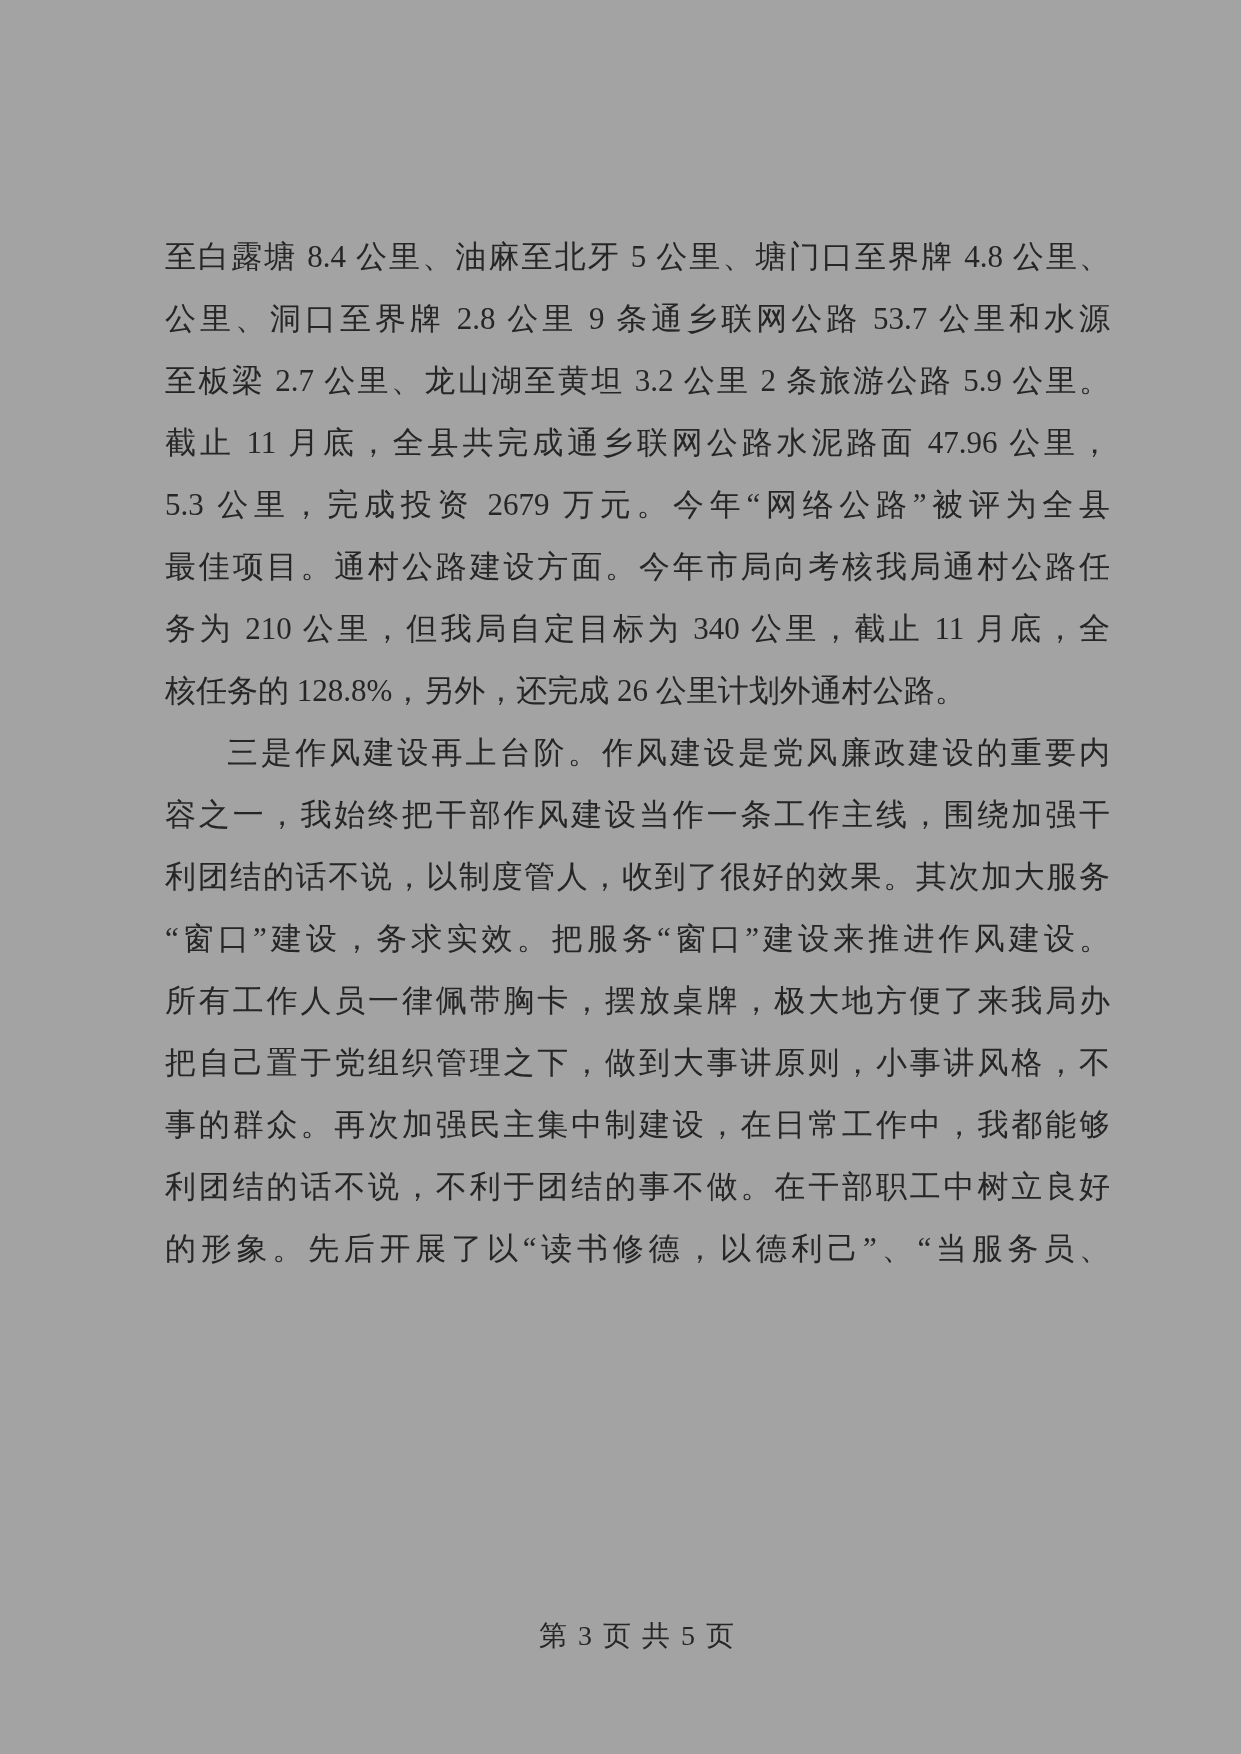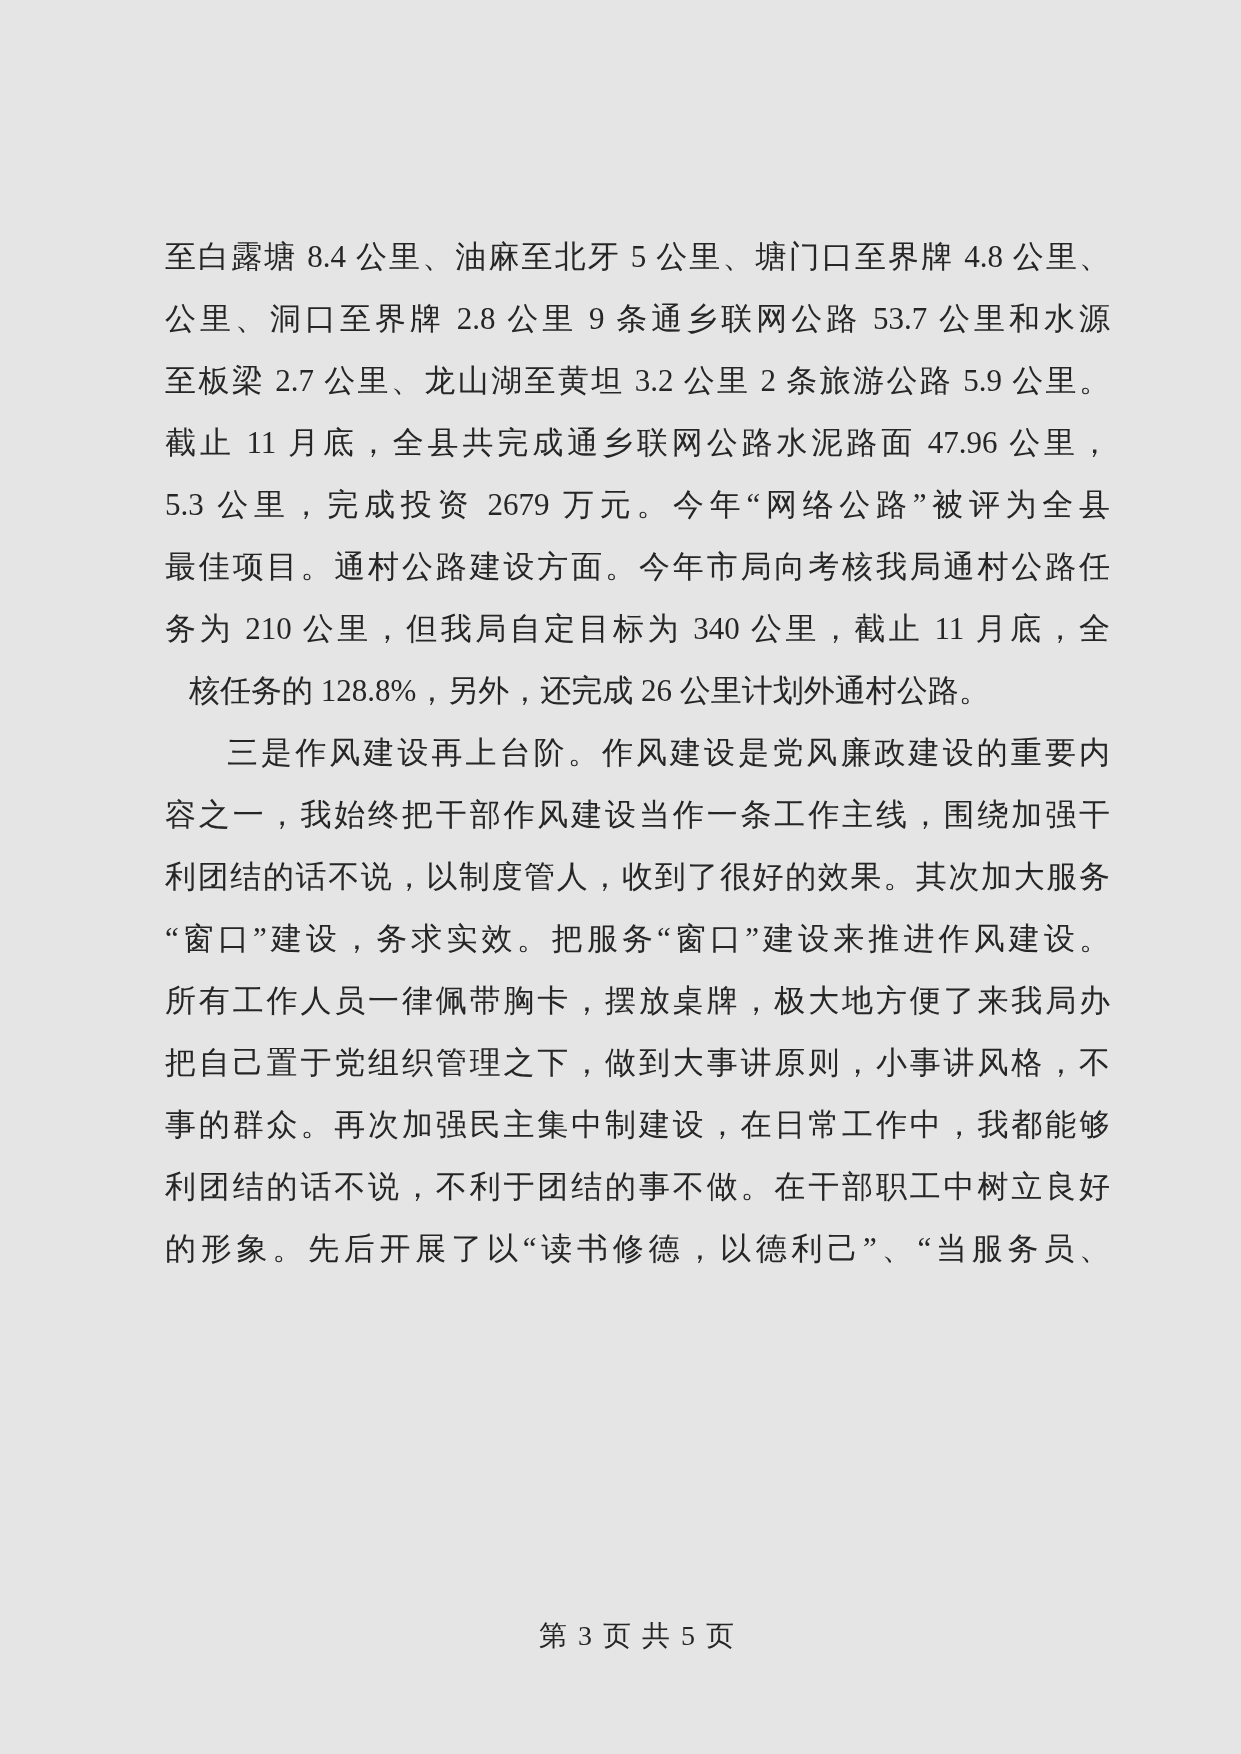--- a/index.html
+++ b/index.html
@@ -10,21 +10,21 @@
   body {
     width: 1241px;
     height: 1754px;
     position: relative;
     font-family: "Liberation Serif", "DejaVu Serif", serif;
     overflow: hidden;
   }
   .page {
     position: absolute;
     inset: 0;
-    background: #e5e5e5;
+    background: #a3a3a3;
   }
   .text-block {
     position: absolute;
     left: 165px;
     top: 226px;
     width: 945px;
     color: #262626;
     font-size: 31px;
     line-height: 62px;
   }
@@ -34,21 +34,20 @@
   .line {
     width: 100%;
     text-align: justify;
     text-align-last: justify;
     white-space: nowrap;
     height: 62px;
   }
   .line.para-end {
     text-align-last: left;
     white-space: normal;
-    margin-left: 24px;
   }
   .line.indent {
     text-indent: 62px;
   }
   .footer {
     position: absolute;
     left: 165px;
     top: 1621px;
     width: 945px;
     text-align: center;

